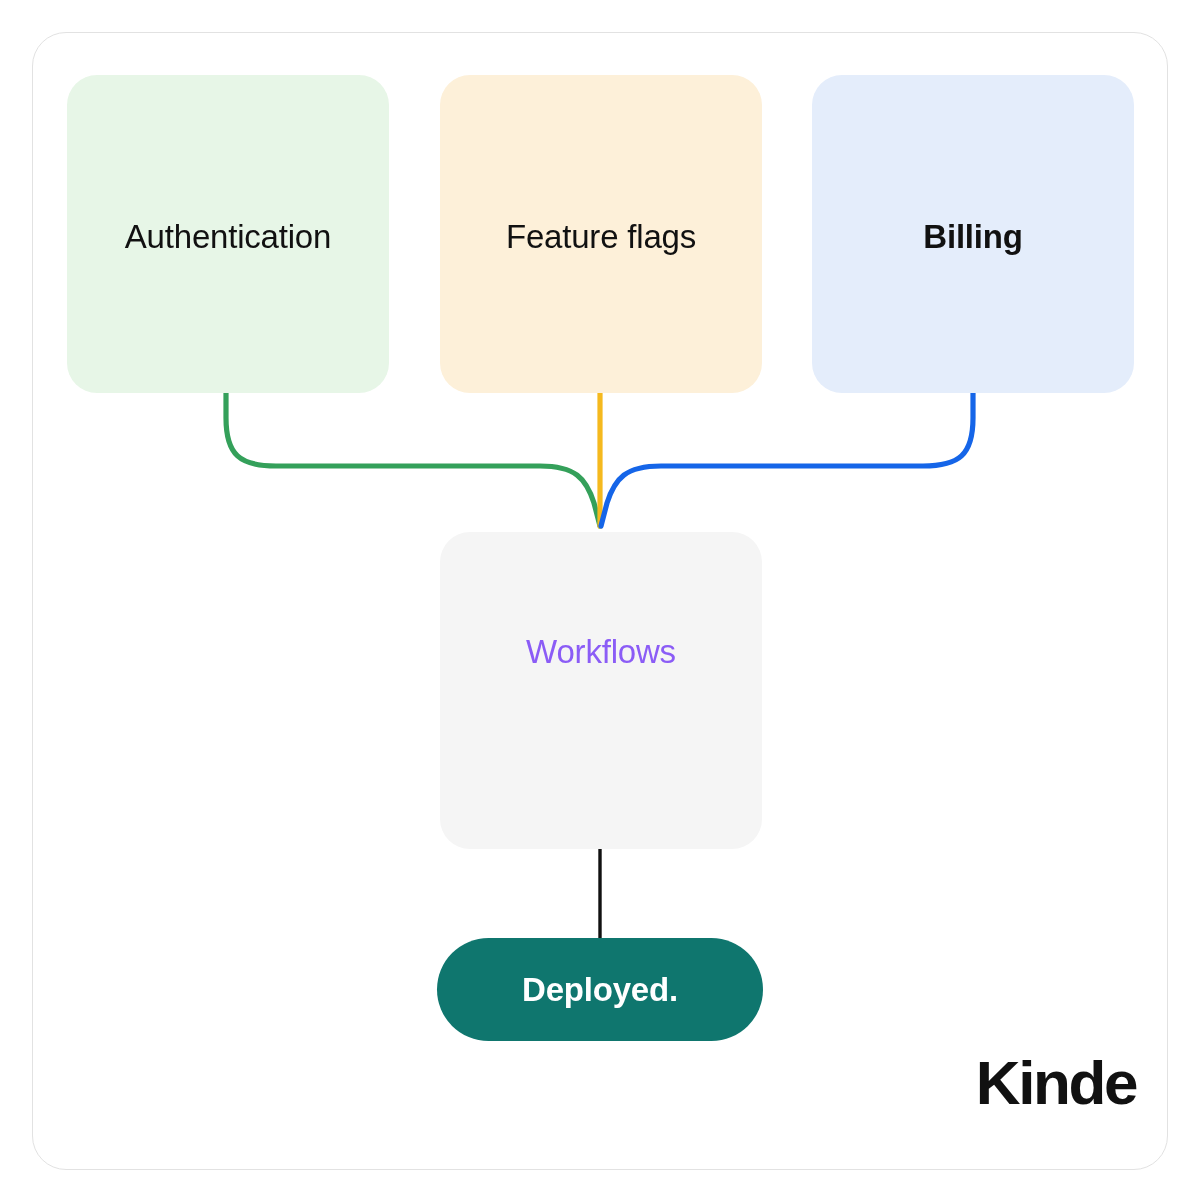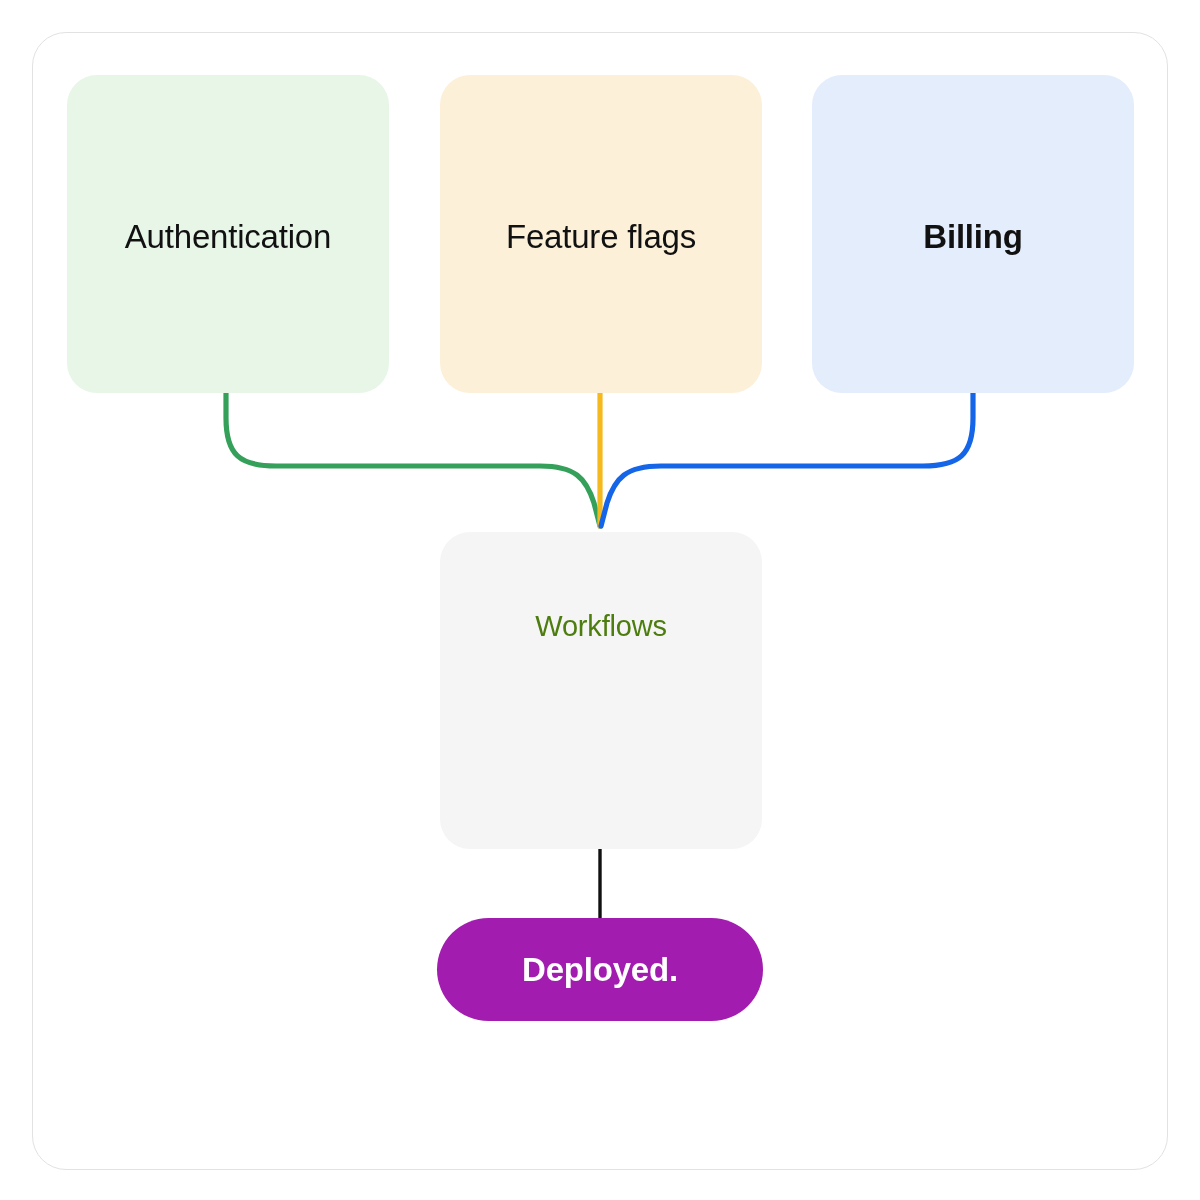--- a/index.html
+++ b/index.html
@@ -86,33 +86,33 @@
     position: absolute;
     left: 440px; top: 532px; width: 322px; height: 317px;
     background: #f5f5f5;
     border-radius: 30px;
     display: flex;
     align-items: flex-start;
     justify-content: center;
     box-sizing: border-box;
   }
   .card-workflows .card-label {
-    margin-top: 80px;
-    font-size: 29px;
+    margin-top: 103px;
+    font-size: 33px;
     line-height: 1;
-    color: #4d7c0f;
+    color: #8b5cf6;
     letter-spacing: -0.2px;
     white-space: nowrap;
   }
 
   
   .pill {
     position: absolute;
-    left: 437px; top: 918px; width: 326px; height: 103px;
-    background: #a21caf;
+    left: 437px; top: 938px; width: 326px; height: 103px;
+    background: #0f766e;
     border-radius: 52px;
     display: flex;
     align-items: center;
     justify-content: center;
     box-sizing: border-box;
   }
   .pill .pill-label {
     font-size: 33px;
     font-weight: 700;
     color: #ffffff;
@@ -175,14 +175,15 @@
   </div>
 
   <div class="card-workflows">
     <span class="card-label">Workflows</span>
   </div>
 
   <div class="pill">
     <span class="pill-label">Deployed.</span>
   </div>
 
+  <div class="brand">Kinde</div>
 
 </div>
 
 </body></html>

